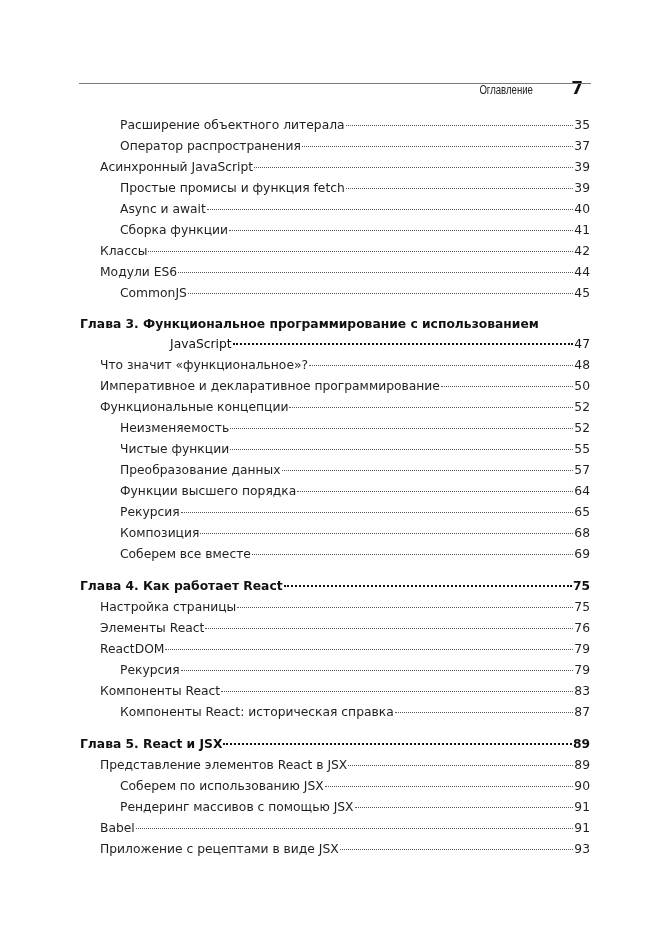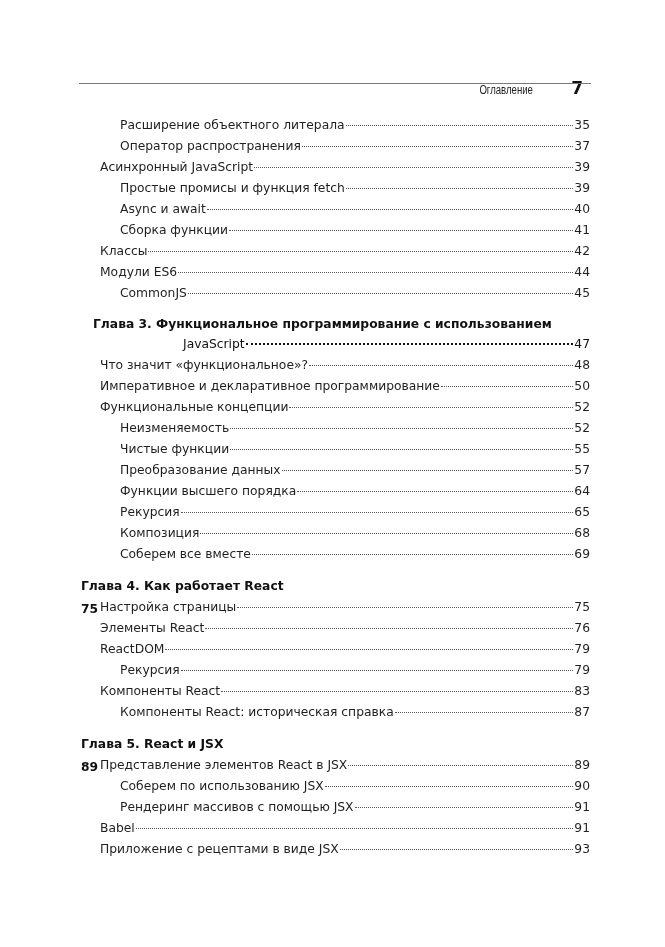--- a/index.html
+++ b/index.html
@@ -30,24 +30,24 @@
     font-size: 12.3px; line-height: 21px;
   }
   .row .label { white-space: nowrap; flex: 0 0 auto; }
   .row .dots {
     flex: 1 1 auto; margin: 0 1px; height: 4px;
     border-bottom: 1.5px dotted #555; position: relative; top: -3px;
   }
   .row .page { flex: 0 0 auto; text-align: right; }
   .lvl1 { padding-left: 20px; }
   .lvl2 { padding-left: 40px; }
-  .chapter { font-weight: bold; color: #111; font-size: 12.3px; flex-direction: column; }
+  .chapter { font-weight: bold; color: #111; font-size: 12.3px; }
   .chapter .dots { border-bottom: 2px dotted #111; }
   .gap { height: 11px; }
-  .chapter-two-line { font-weight: bold; color: #111; font-size: 12.3px; margin-left: 13px; }
+  .chapter-two-line { font-weight: bold; color: #111; font-size: 12.3px; }
   .chapter-two-line .line1 { height: 19px; line-height: 19px; white-space: nowrap; }
   .chapter-two-line .row { padding-left: 90px; font-weight: normal; }
   .chapter-two-line .row .dots { border-bottom: 2px dotted #111; }
 </style>
 </head>
 <body>
 
 <div class="header">
   <span class="header-title">Оглавление</span>
   <span class="header-page">7</span>

